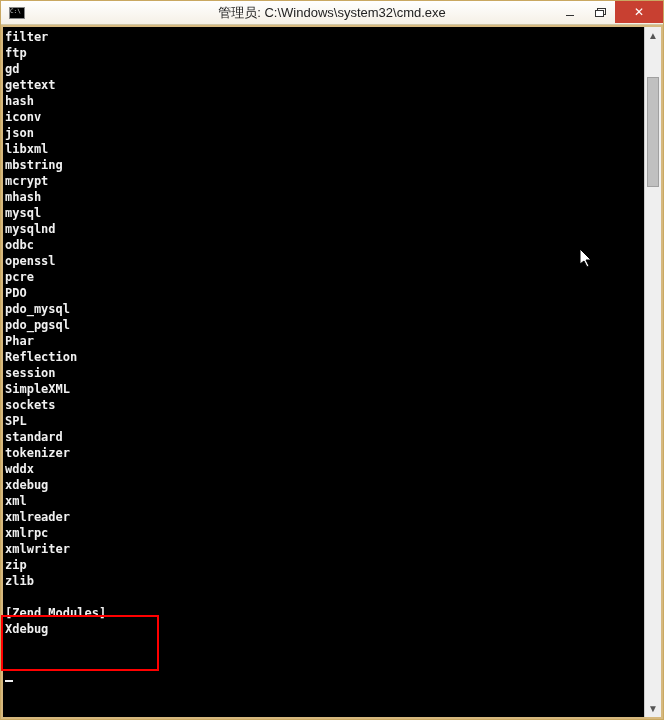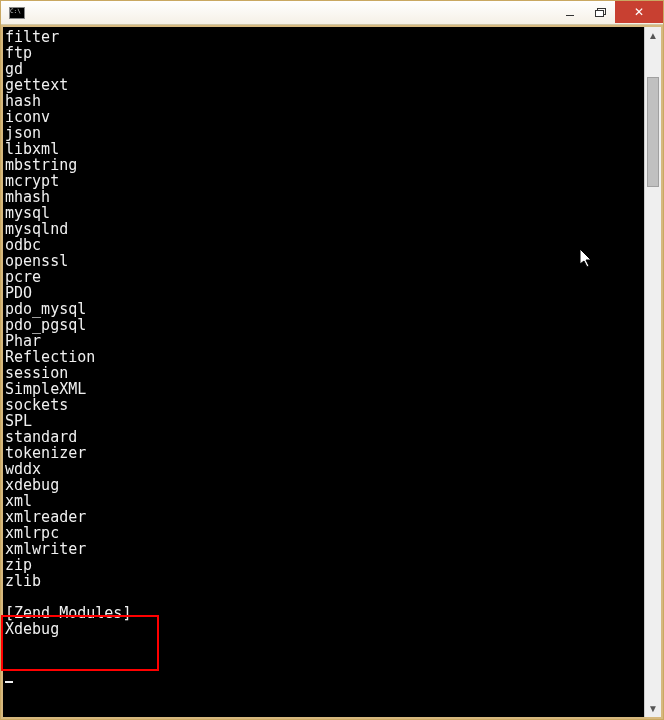--- a/index.html
+++ b/index.html
@@ -83,26 +83,27 @@
       background: #d6b87e;
       padding: 2px;
       position: relative;
     }
     .console {
       width: 100%;
       height: 100%;
       background: #000;
       color: #f0f0f0;
       font-family: "NSimSun","SimSun","Consolas",monospace;
-      font-size: 15px;
+      font-size: 12px;
       line-height: 16px;
       padding: 2px 0 0 2px;
       white-space: pre;
       overflow: hidden;
       position: relative;
+      font-weight: bold;
     }
     .scrollbar {
       position: absolute;
       right: 2px;
       top: 2px;
       bottom: 2px;
       width: 17px;
       background: #efefef;
       border-left: 1px solid #ccc;
     }
@@ -141,20 +142,21 @@
       vertical-align: -1px;
       margin-left: 0;
     }
   </style>
 </head>
 <body>
 
 <div class="window">
   <div class="titlebar">
     <div class="titlebar-icon"></div>
+    <div class="titlebar-title">管理员: C:\Windows\system32\cmd.exe</div>
     <div class="titlebar-controls">
       <div class="ctrl-btn">
           <span class="ctrl-min"></span>
         </div>
       <div class="ctrl-btn ctrl-max">
         <svg width="11" height="9" viewBox="0 0 11 9">
           <rect x="2.5" y="0.5" width="8" height="6" fill="none" stroke="#333" stroke-width="1"></rect>
           <rect x="0.5" y="2.5" width="8" height="6" fill="#fff" stroke="#333" stroke-width="1"></rect>
         </svg>
       </div>

